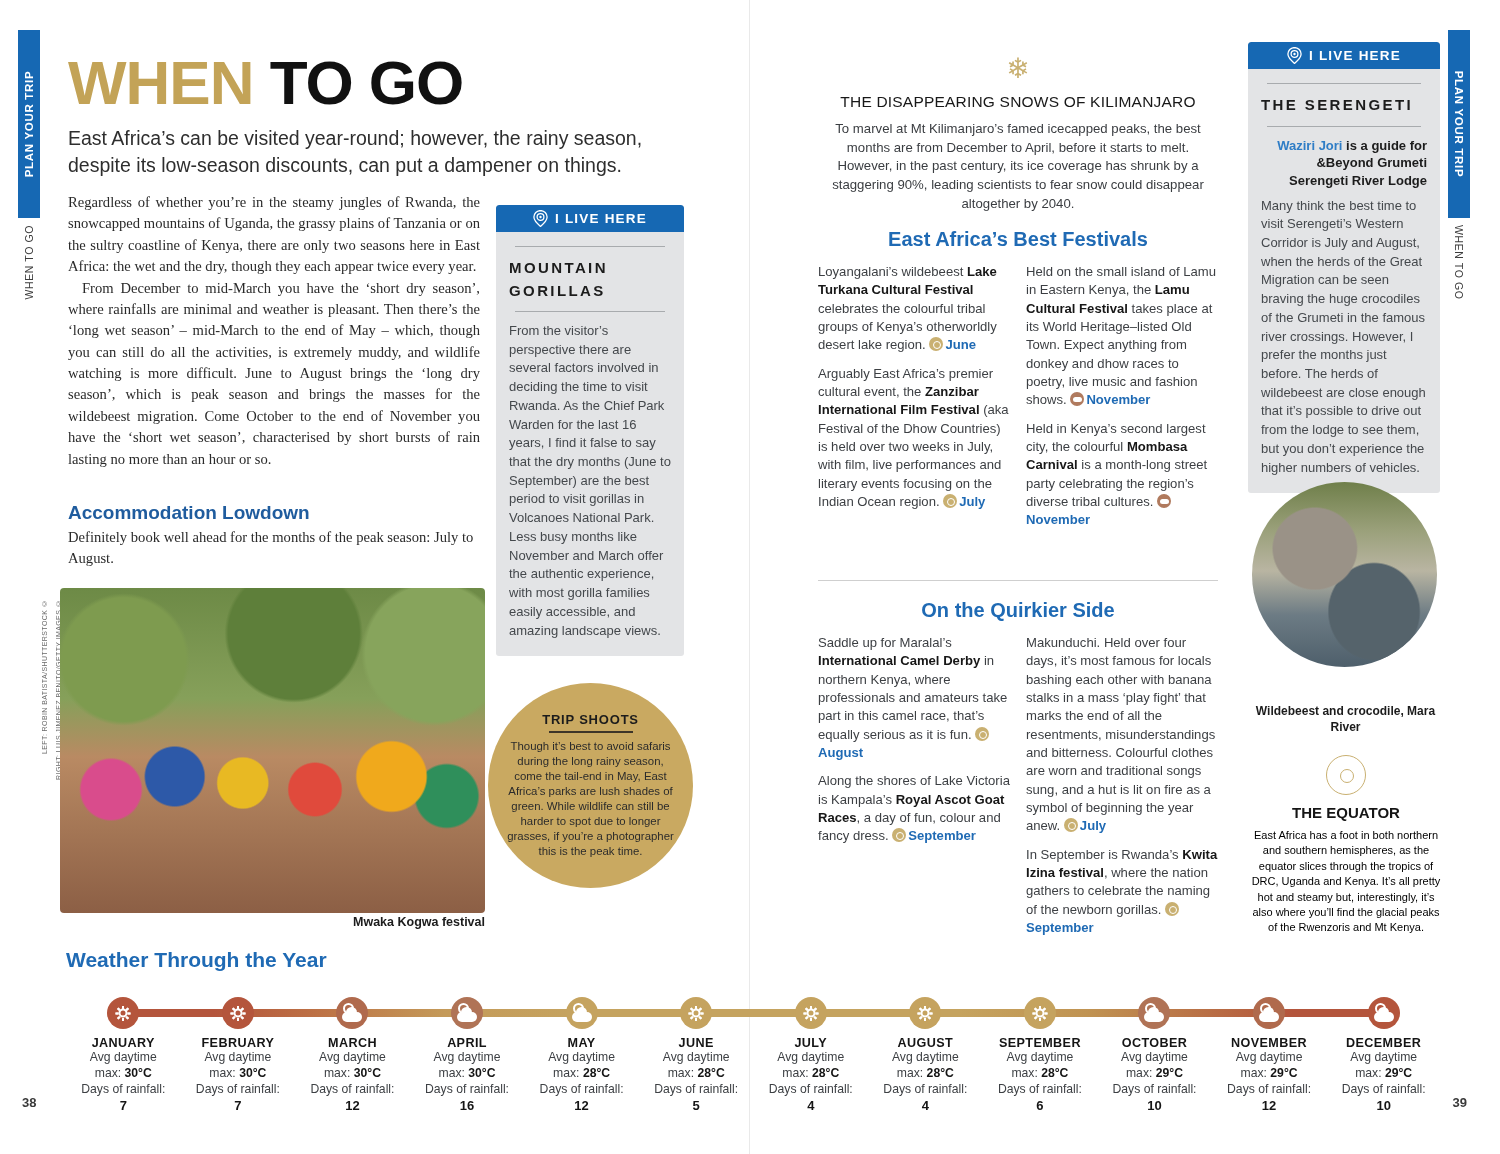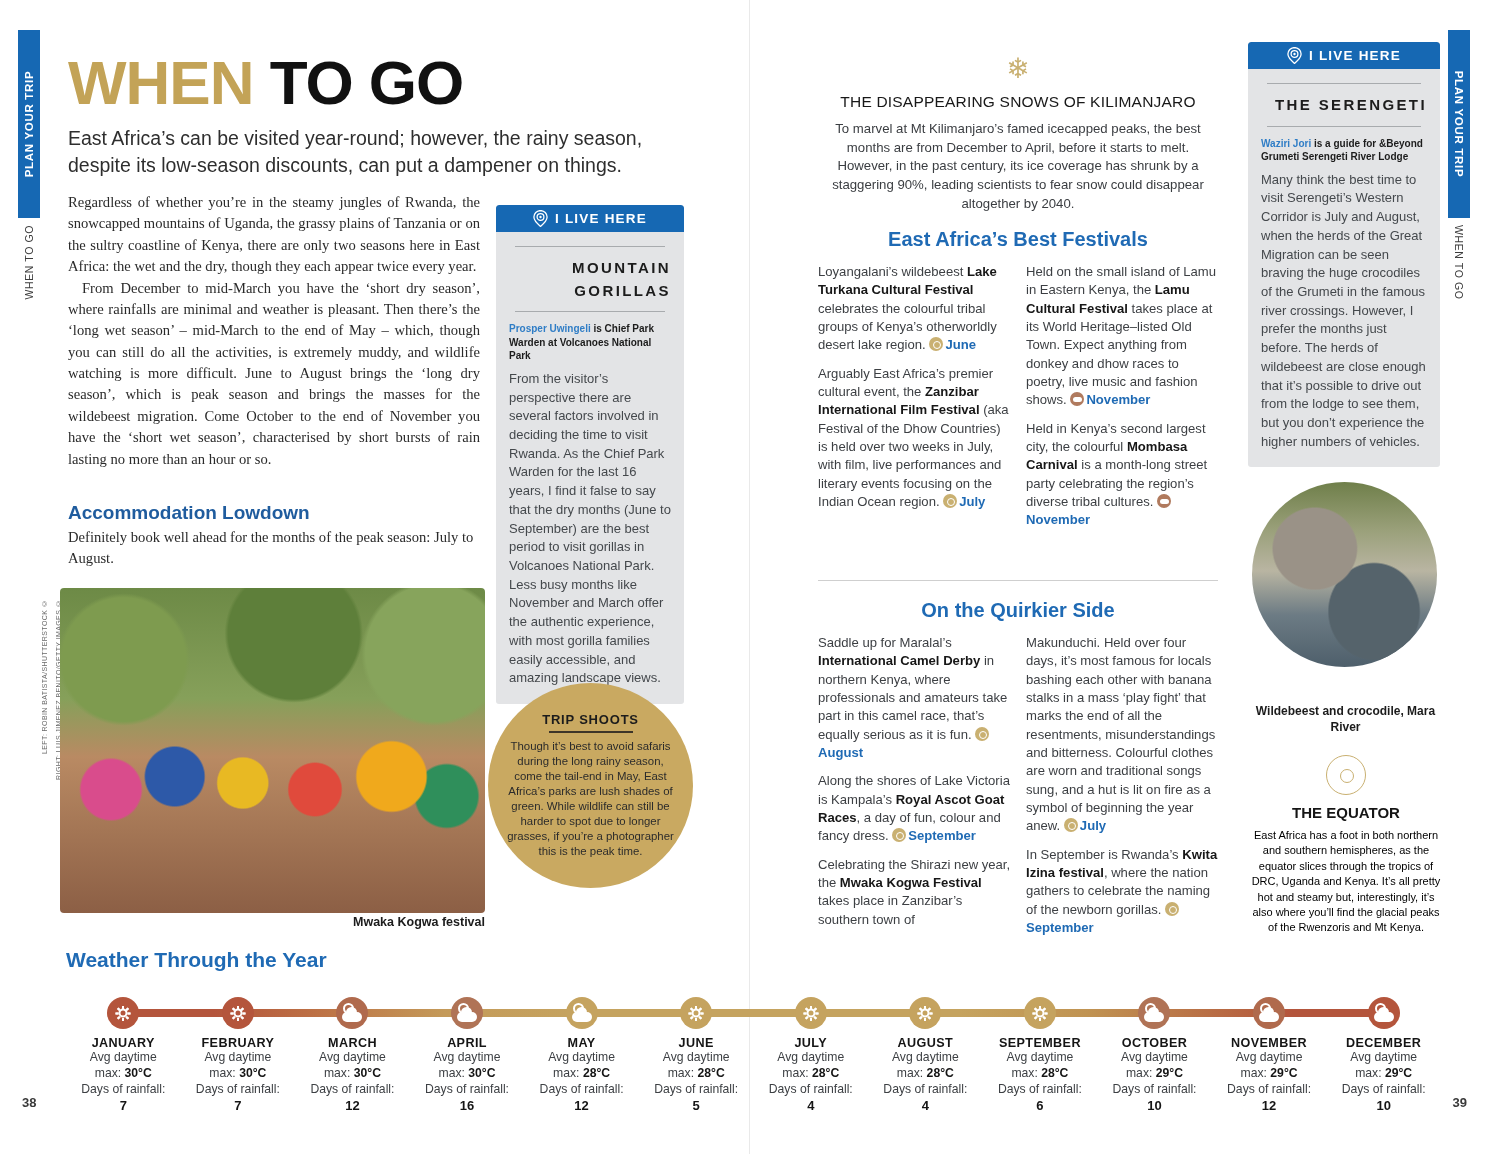--- a/index.html
+++ b/index.html
@@ -122,26 +122,26 @@
     background: #1668b3; color: #fff;
     height: 27px; display: flex; align-items: center; justify-content: center;
     gap: 7px; border-radius: 3px 3px 0 0;
   }
   .ilh-header .label {
     font-size: 13.5px; font-weight: bold; letter-spacing: 1.2px;
   }
   .ilh-inner { padding: 9px 13px 16px; }
   .ilh-rule { height: 1px; background: #a8abae; margin: 5px 6px 10px; }
   .ilh-title {
-    text-align: right; font-size: 15px; font-weight: bold;
+    text-align: left; font-size: 15px; font-weight: bold;
     letter-spacing: 2.4px; color: #1c1c1c; line-height: 1.5;
     margin-bottom: 9px;
   }
   .ilh-attrib {
-    text-align: left; font-size: 10px; font-weight: bold;
+    text-align: right; font-size: 13px; font-weight: bold;
     color: #1c1c1c; line-height: 1.36; margin-bottom: 7px;
   }
   .ilh-attrib .name { color: #2f7dc6; }
   .ilh-quote {
     text-align: left; font-size: 13px; color: #44484c; line-height: 1.44;
   }
 
   
   .green-shoots {
     position: absolute; left: 488px; top: 683px;
@@ -362,23 +362,20 @@
       <path d="M7.5 0.6 C3.7 0.6 0.9 3.4 0.9 7.1 C0.9 11 7.5 16.4 7.5 16.4 C7.5 16.4 14.1 11 14.1 7.1 C14.1 3.4 11.3 0.6 7.5 0.6 Z" fill="none" stroke="#fff" stroke-width="1.3"></path>
       <circle cx="7.5" cy="7" r="3.4" fill="none" stroke="#fff" stroke-width="1.3"></circle>
       <circle cx="7.5" cy="7" r="1.2" fill="#fff"></circle>
     </svg>
     <span class="label">I LIVE HERE</span>
   </div>
   <div class="ilh-inner">
     <div class="ilh-rule"></div>
     <div class="ilh-title">MOUNTAIN GORILLAS</div>
     <div class="ilh-rule"></div>
-    <div class="ilh-attrib">
-      <span class="name">Prosper Uwingeli</span><span> is Chief Park Warden at Volcanoes National Park</span>
-    </div>
     <div class="ilh-quote">From the visitor’s perspective there are several factors involved in deciding the time to visit Rwanda. As the Chief Park Warden for the last 16 years, I find it false to say that the dry months (June to September) are the best period to visit gorillas in Volcanoes National Park. Less busy months like November and March offer the authentic experience, with most gorilla families easily accessible, and amazing landscape views.</div>
   </div>
 </div>
 
 <div class="green-shoots">
   <div class="gs-title">TRIP SHOOTS</div>
   <div class="gs-rule"></div>
   <div class="gs-body">Though it’s best to avoid safaris during the long rainy season, come the tail-end in May, East Africa’s parks are lush shades of green. While wildlife can still be harder to spot due to longer grasses, if you’re a photographer this is the peak time.</div>
 </div>
 
@@ -402,21 +399,20 @@
     <p><span>Held on the small island of Lamu in Eastern Kenya, the </span><b>Lamu Cultural Festival</b><span> takes place at its World Heritage–listed Old Town. Expect anything from donkey and dhow races to poetry, live music and fashion shows. </span><span class="badge cloud"></span><span class="month">November</span></p>
     <p><span>Held in Kenya’s second largest city, the colourful </span><b>Mombasa Carnival</b><span> is a month-long street party celebrating the region’s diverse tribal cultures. </span><span class="badge cloud"></span><span class="month">November</span></p>
   </div>
 
 <div class="hr-thin" style="left:818px; top:580px; width:400px;"></div>
 
 <div class="sec-title" style="left:818px; top:599px; width:400px;">On the Quirkier Side</div>
 <div class="fcol" id="quirk-col-a" style="left: 818px; top: 634px; max-height: none; overflow: visible;">
     <p><span>Saddle up for Maralal’s </span><b>International Camel Derby</b><span> in northern Kenya, where professionals and amateurs take part in this camel race, that’s equally serious as it is fun. </span><span class="badge sun"></span><span class="month">August</span></p>
     <p><span>Along the shores of Lake Victoria is Kampala’s </span><b>Royal Ascot Goat Races</b><span>, a day of fun, colour and fancy dress. </span><span class="badge sun"></span><span class="month">September</span></p>
-    <p><span>Celebrating the Shirazi new year, the </span><b>Mwaka Kogwa Festival</b><span> takes place in Zanzibar’s southern town of </span></p>
   </div>
 <div class="fcol" id="quirk-col-b" style="left:1026px; top:634px;">
     <p>Makunduchi. Held over four days, it’s most famous for locals bashing each other with banana stalks in a mass ‘play fight’ that marks the end of all the resentments, misunderstandings and bitterness. Colourful clothes are worn and traditional songs sung, and a hut is lit on fire as a symbol of beginning the year anew. <span class="badge sun"></span><span class="month">July</span></p>
     <p><span>In September is Rwanda’s </span><b>Kwita Izina festival</b><span>, where the nation gathers to celebrate the naming of the newborn gorillas. </span><span class="badge sun"></span><span class="month">September</span></p>
   </div>
 
 <div class="ilh" style="left:1248px; top:42px; width:192px;">
   <div class="ilh-header">
     <svg width="15" height="17" viewBox="0 0 15 17">
       <path d="M7.5 0.6 C3.7 0.6 0.9 3.4 0.9 7.1 C0.9 11 7.5 16.4 7.5 16.4 C7.5 16.4 14.1 11 14.1 7.1 C14.1 3.4 11.3 0.6 7.5 0.6 Z" fill="none" stroke="#fff" stroke-width="1.3"></path>

